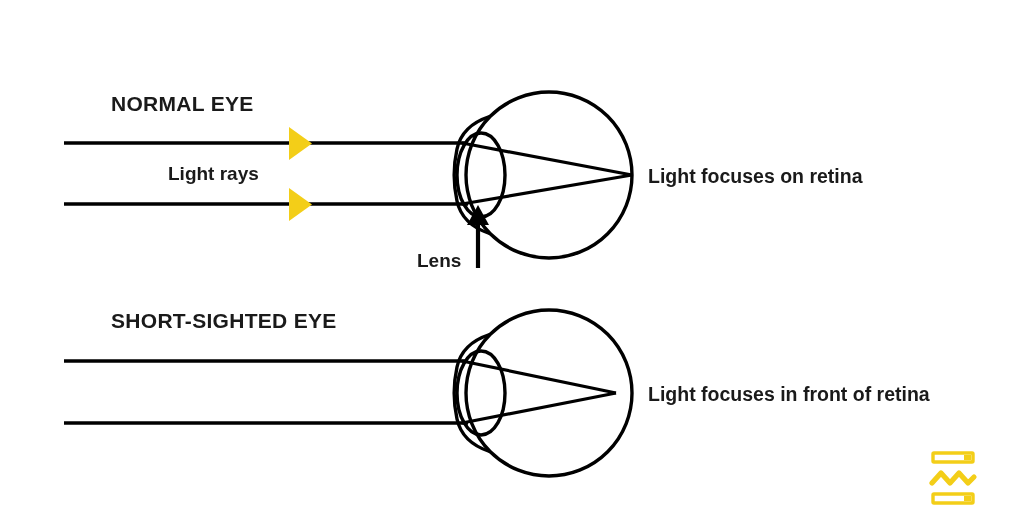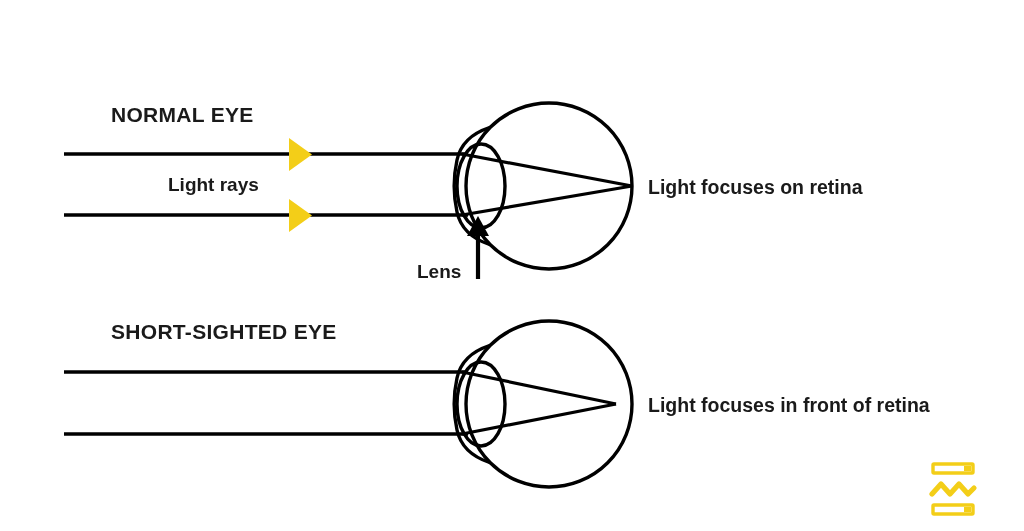--- a/index.html
+++ b/index.html
@@ -12,21 +12,21 @@
     width: 1024px;
     height: 531px;
     position: relative;
     overflow: hidden;
     font-family: "Liberation Sans", sans-serif;
     color: #000000;
   }
   #diagram-root {
     position: absolute;
     left: 0;
-    top: 16px;
+    top: 5px;
     width: 1024px;
     height: 378px;
   }
   svg.canvas {
     display: block;
     width: 1024px;
     height: 531px;
   }
   .section-title {
     font-family: "Liberation Sans", sans-serif;

